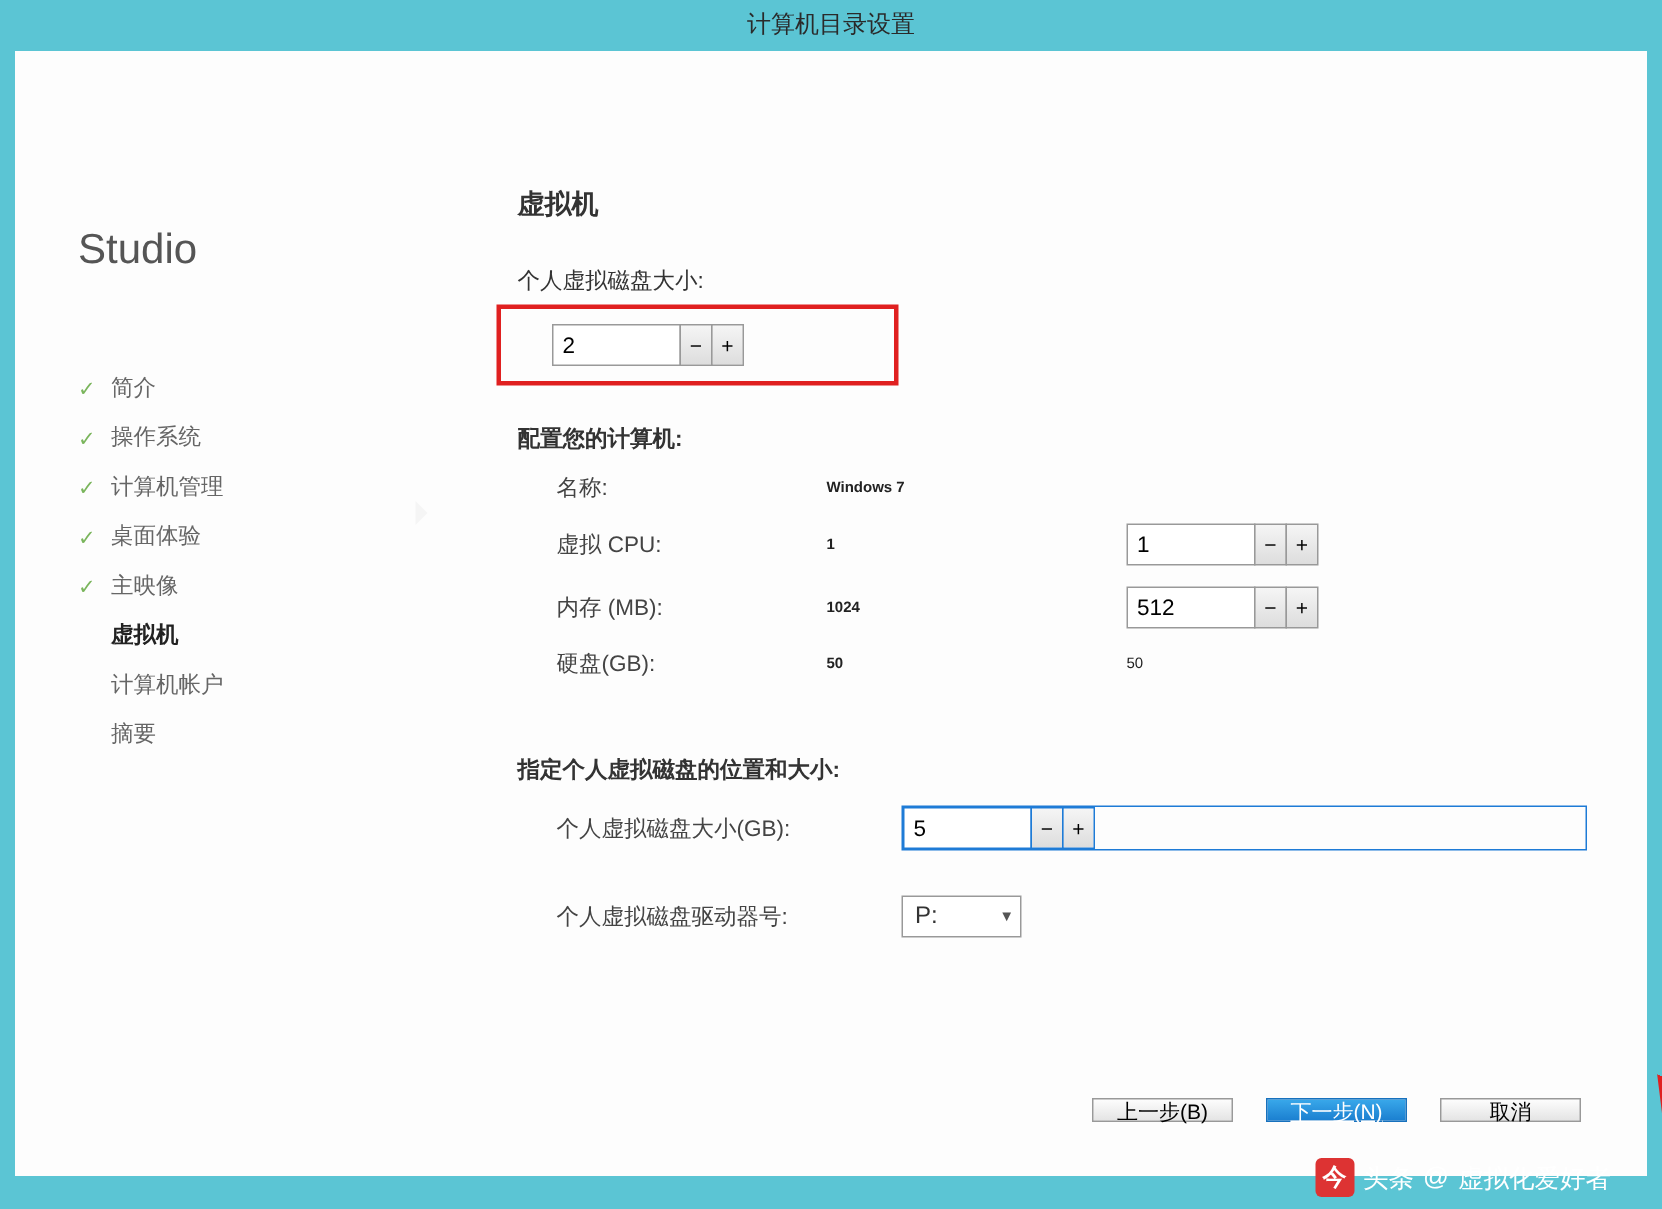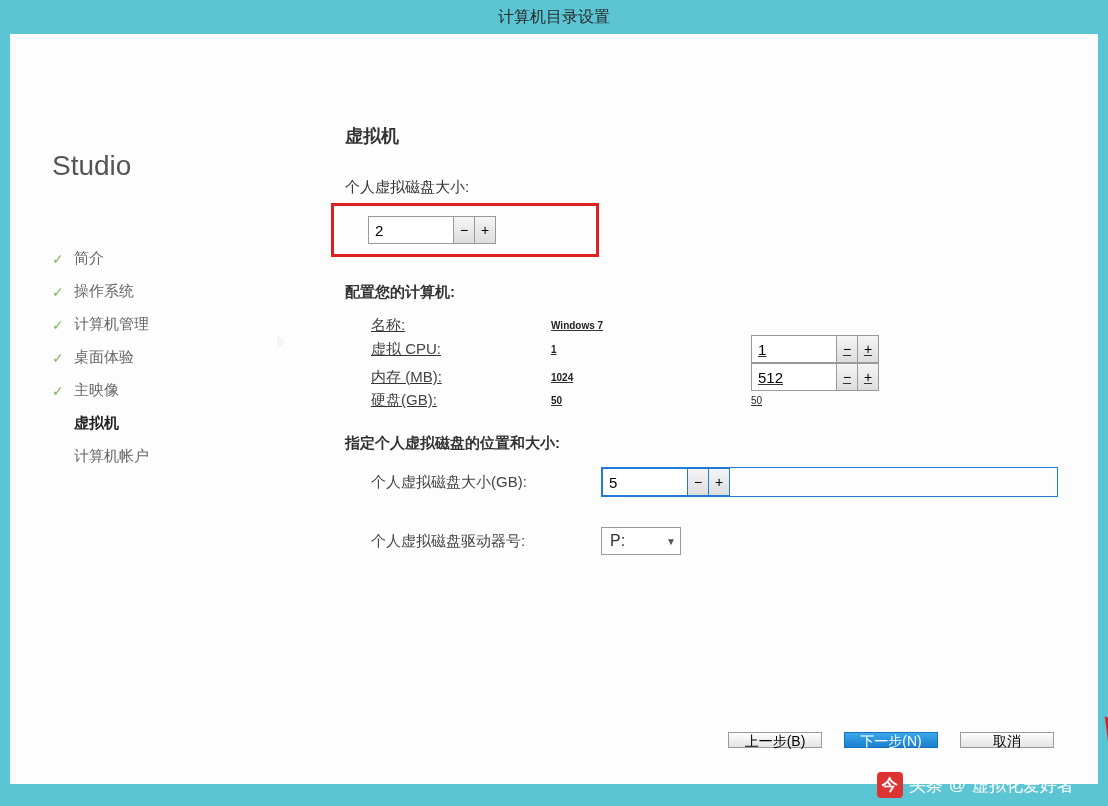--- a/index.html
+++ b/index.html
@@ -112,24 +112,24 @@
       padding: 0;
     }
     .sub-title {
       font-weight: bold;
       font-size: 15px;
       margin-bottom: 14px;
     }
     .config-grid {
       display: grid;
       grid-template-columns: 180px 200px auto;
+      row-gap: 14px;
       margin-left: 26px;
       align-items: center;
-      margin-bottom: 24px;
-      text-decoration: underline;
+      margin-bottom: 52px;
     }
     .config-label { color: #444; font-size: 15px; }
     .config-value { color: #222; font-size: 10px; font-weight: bold; }
     .personal-disk-grid {
       display: grid;
       grid-template-columns: 230px auto;
       row-gap: 30px;
       margin-left: 26px;
       align-items: center;
     }
@@ -166,20 +166,21 @@
       border: 1px solid #999;
       background: linear-gradient(#fdfdfd, #e4e4e4);
       font-size: 14px;
       cursor: pointer;
       padding: 0 12px;
     }
     .btn.primary {
       background: linear-gradient(#39a8ea, #1b7fd0);
       color: #fff;
       border: 1px solid #1771bd;
+      text-decoration: underline;
     }
     .watermark {
       position: absolute;
       right: 34px;
       bottom: 8px;
       display: flex;
       align-items: center;
       gap: 6px;
       color: #fff;
       font-size: 17px;
@@ -236,20 +237,24 @@
         <span class="check">✓</span>
         <span>主映像</span>
       </div>
       <div class="sidebar-item active no-check">
         <span class="check">✓</span>
         <span>虚拟机</span>
       </div>
       <div class="sidebar-item no-check">
         <span class="check">✓</span>
         <span>计算机帐户</span>
+      </div>
+      <div class="sidebar-item no-check">
+        <span class="check">✓</span>
+        <span>摘要</span>
       </div>
     </div>
 
     <div class="main">
       <div class="indicator"></div>
       <h2>虚拟机</h2>
 
       <div class="field-label">个人虚拟磁盘大小:</div>
       <div class="highlight-box">
         <div class="num-input-wrap">

